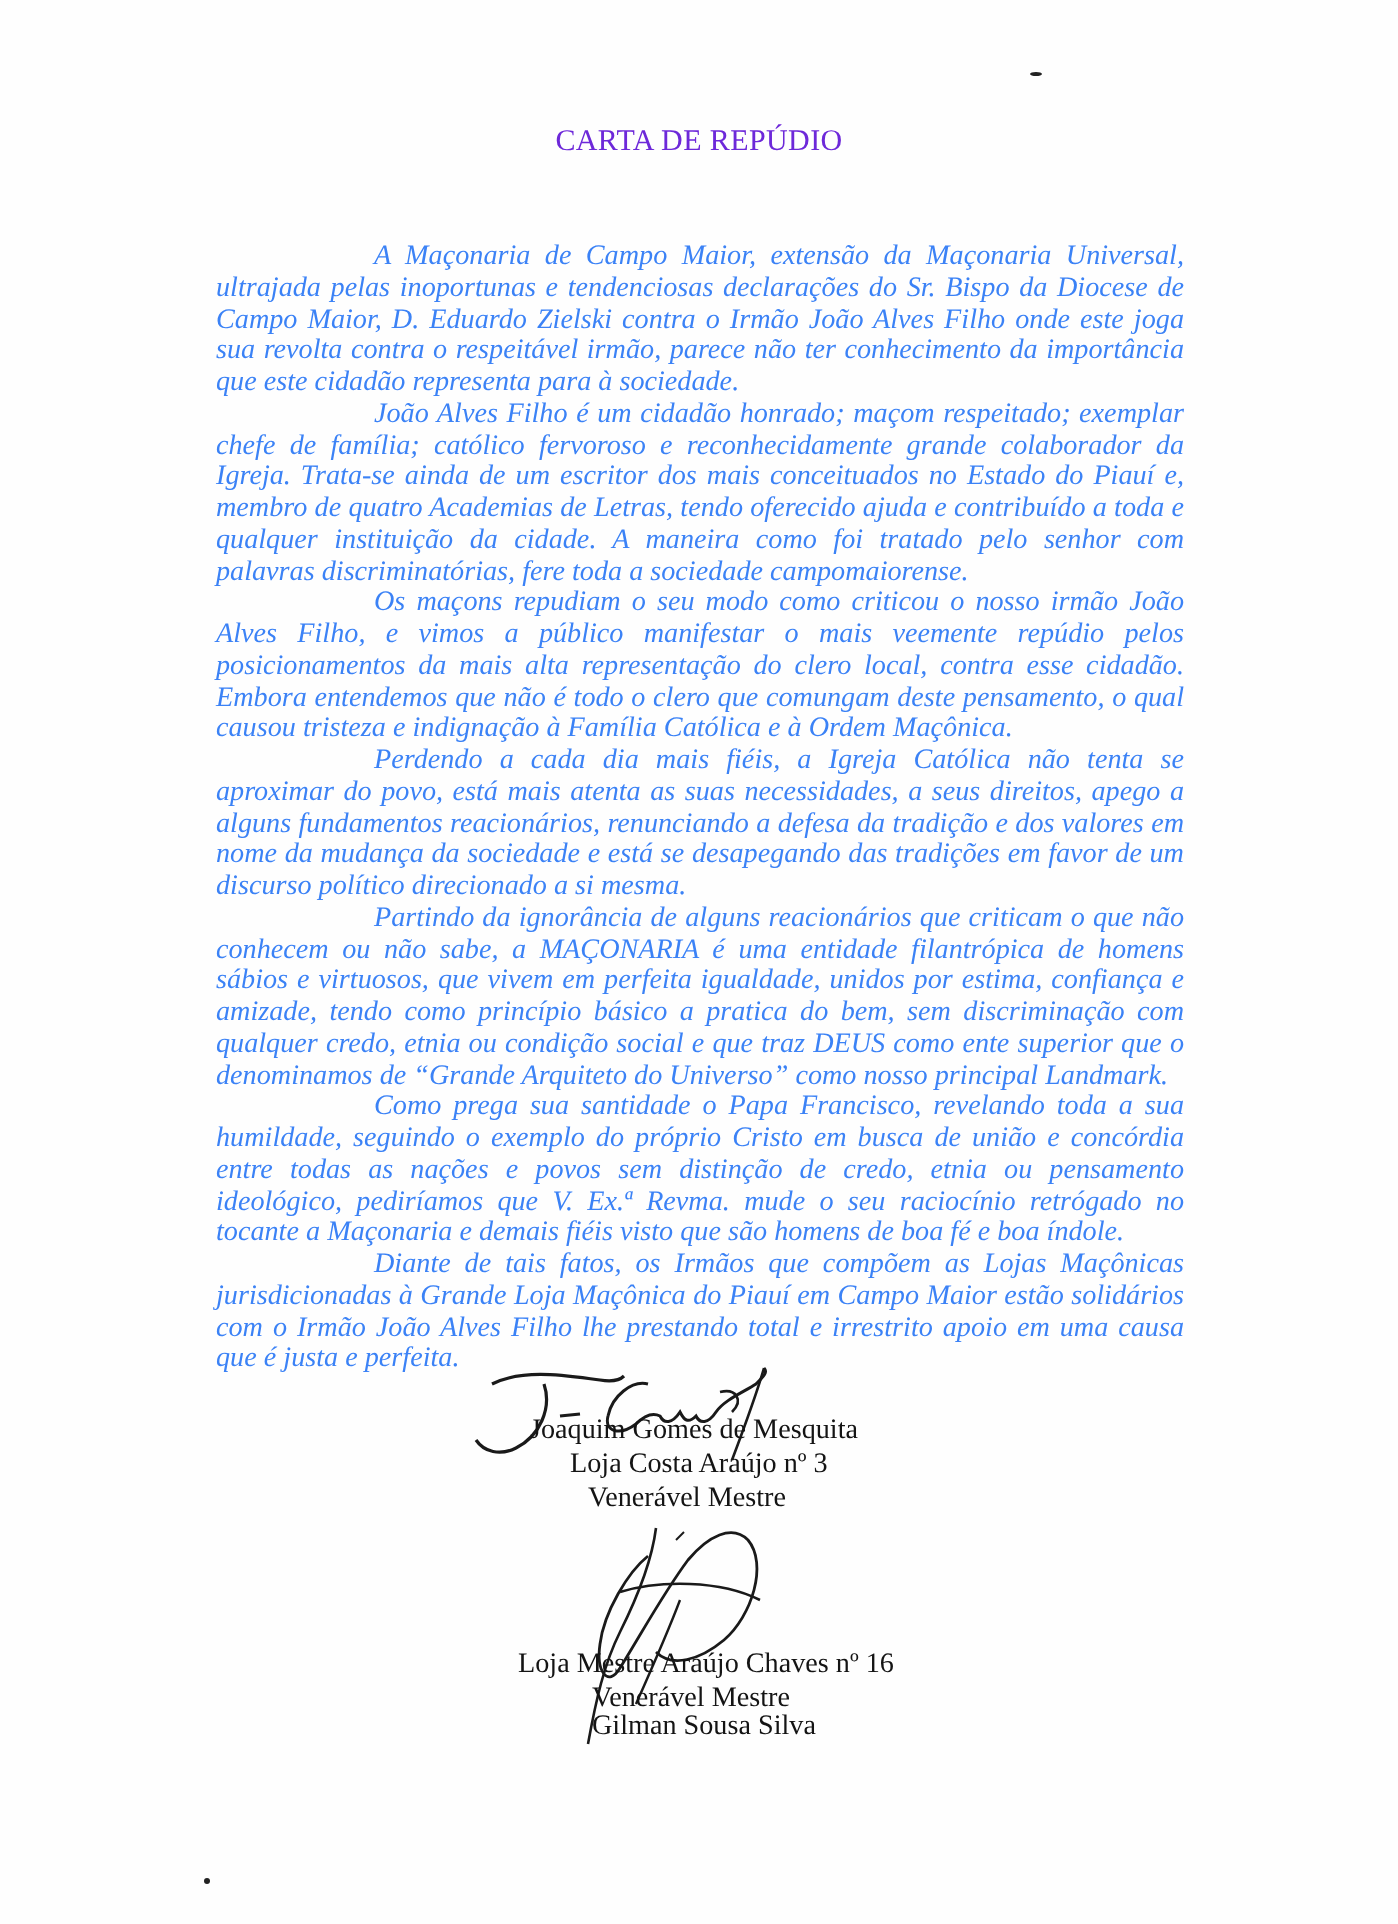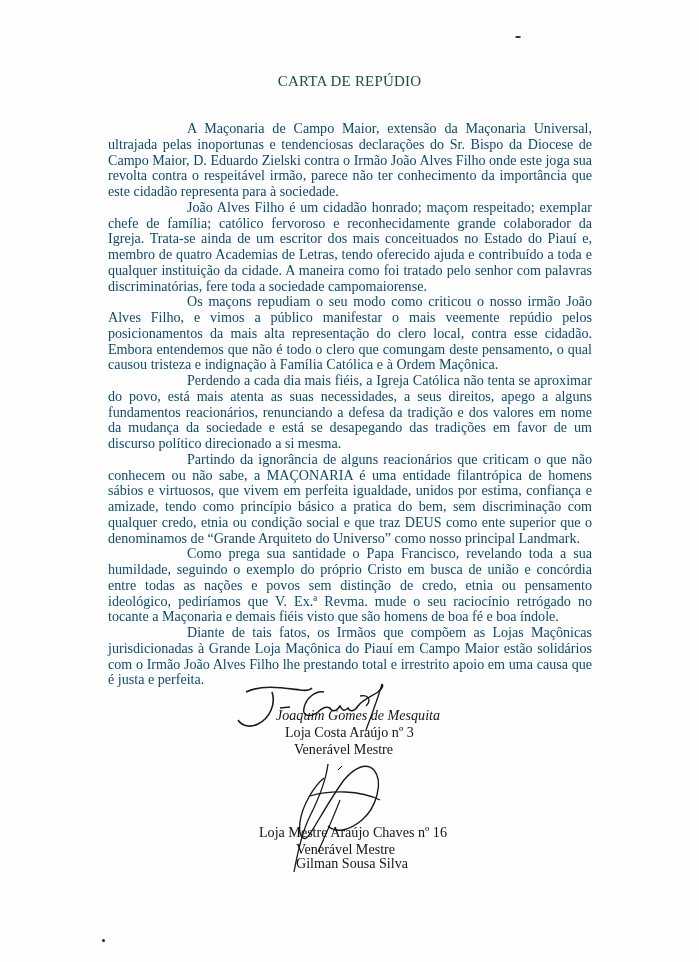--- a/index.html
+++ b/index.html
@@ -11,28 +11,27 @@
     .page {
       position: absolute; left: 0; top: 0;
       width: 699px; height: 962px;
       background: #fefefe;
     }
     .speck { position: absolute; background: #222; border-radius: 50%; }
     .title {
       position: absolute; top: 63px; left: 0; width: 699px;
       text-align: center;
       font-family: "Liberation Serif", serif;
-      font-size: 15px; color: #14532d;
+      font-size: 15px; color: #6d28d9;
       letter-spacing: 0.2px;
-      margin-top: 10px;
     }
     .body-text {
       position: absolute; left: 108px; top: 121px; width: 484px;
       font-family: "Liberation Serif", serif;
-      font-size: 14.1px; line-height: 15.75px; color: #0c4a6e;
+      font-size: 14.1px; line-height: 15.75px; color: #3b82f6; font-style: italic;
     }
     .body-text p {
       margin: 0; text-align: justify; text-indent: 79px;
     }
     .sig-block {
       position: absolute; left: 0; width: 699px;
       font-family: "Liberation Serif", serif;
       font-size: 14.1px; line-height: 15.6px; color: #141414;
     }
     .sig-line { position: absolute; white-space: nowrap; }
@@ -60,21 +59,21 @@
 
   <div class="sig-block" style="top:0;">
     <svg class="signature" style="left:232px;top:678px;" width="180" height="60" viewBox="0 0 180 60">
       <path d="M14 14 C30 6, 52 10, 68 12 C74 13, 78 12, 80 10" stroke="#1a1a1a" stroke-width="1.6" fill="none"></path>
       <path d="M40 14 C44 26, 38 40, 26 46 C18 50, 10 48, 6 42" stroke="#1a1a1a" stroke-width="1.6" fill="none"></path>
       <path d="M48 30 L58 29" stroke="#1a1a1a" stroke-width="1.6" fill="none"></path>
       <path d="M92 14 C84 12, 74 20, 72 30 C70 38, 78 40, 86 34 C90 30, 94 28, 98 30 C100 34, 104 34, 108 28 C110 32, 112 34, 116 30 C118 34, 122 34, 126 28 C130 22, 140 18, 146 14 C150 10, 152 8, 150 6" stroke="#1a1a1a" stroke-width="1.5" fill="none"></path>
       <path d="M150 6 C146 20, 140 36, 134 52" stroke="#1a1a1a" stroke-width="1.3" fill="none"></path>
       <path d="M128 18 C136 16, 140 22, 134 28" stroke="#1a1a1a" stroke-width="1.3" fill="none"></path>
     </svg>
-    <div class="sig-line" style="left:276px;top:708px;font-style:italic;">Joaquim Gomes de Mesquita</div>
+    <div class="sig-line" style="left:265px;top:708px;">Joaquim Gomes de Mesquita</div>
     <div class="sig-line" style="left:285px;top:725px;">Loja Costa Araújo nº 3</div>
     <div class="sig-line" style="left:294px;top:742px;">Venerável Mestre</div>
   </div>
 
   <div class="sig-block" style="top:0;">
     <svg class="signature" style="left:280px;top:760px;" width="130" height="120" viewBox="0 0 130 120">
       <path d="M48 4 C46 20, 38 40, 30 56 C22 72, 18 90, 14 112" stroke="#1a1a1a" stroke-width="1.3" fill="none"></path>
       <path d="M44 18 C34 26, 22 46, 20 62 C18 76, 24 84, 30 74 C40 58, 52 36, 64 20 C74 8, 86 2, 94 10 C104 22, 96 48, 82 60 C70 70, 56 74, 48 66" stroke="#1a1a1a" stroke-width="1.4" fill="none"></path>
       <path d="M30 36 C50 30, 80 30, 100 40" stroke="#1a1a1a" stroke-width="1.3" fill="none"></path>
       <path d="M60 40 C54 56, 46 74, 38 92" stroke="#1a1a1a" stroke-width="1.2" fill="none"></path>

